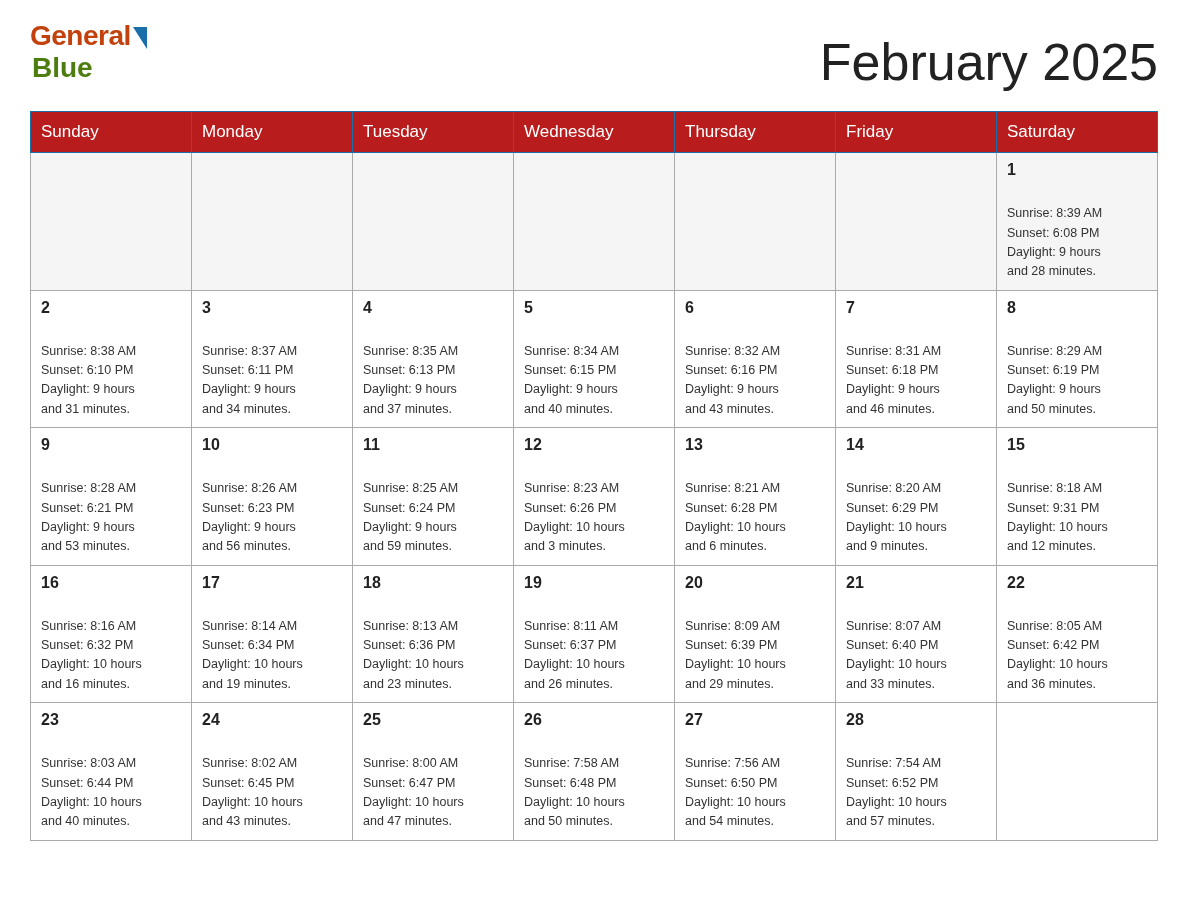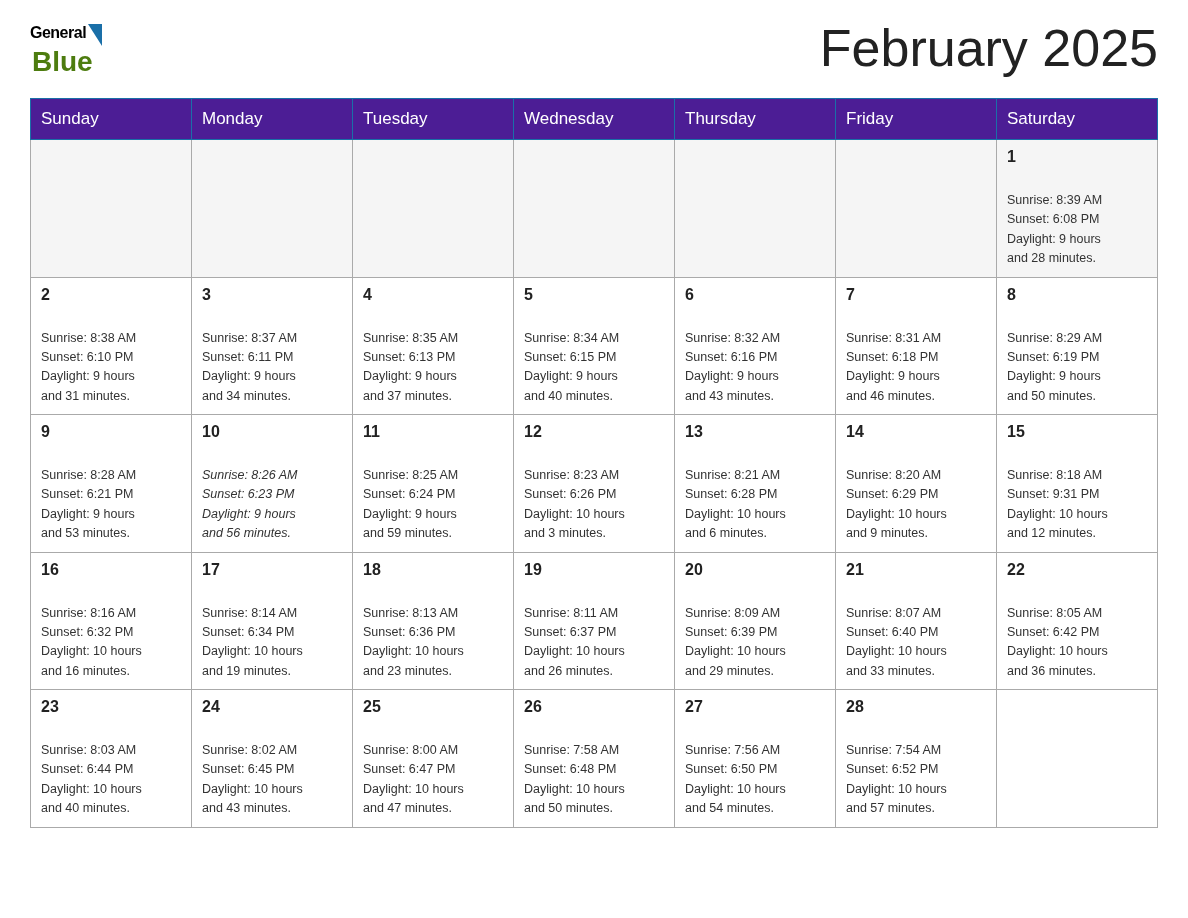--- a/index.html
+++ b/index.html
@@ -20,23 +20,23 @@
     .logo {
       display: flex;
       flex-direction: column;
       align-items: flex-start;
     }
     .logo-top {
       display: flex;
       align-items: center;
     }
     .logo-general {
-      font-size: 16px;
+      font-size: 28px;
       font-weight: bold;
-      color: #000000;
+      color: #c2410c;
       letter-spacing: -0.5px;
     }
     .logo-triangle {
       width: 0;
       height: 0;
       border-left: 14px solid transparent;
       border-right: 0px solid transparent;
       border-top: 22px solid #1a6fa8;
       margin-left: 2px;
       margin-top: 4px;
@@ -48,33 +48,34 @@
       margin-left: 2px;
     }
     .title-block {
       text-align: right;
     }
     .month-title {
       font-size: 52px;
       font-weight: normal;
       color: #222;
       line-height: 1.1;
+      margin-top: 14px;
     }
     .location-title {
       font-size: 22px;
       color: #555;
       margin-top: 4px;
     }
     .calendar {
       width: 100%;
       border-collapse: collapse;
       border: 1px solid #999;
     }
     .calendar th {
-      background-color: #4c1d95;
+      background-color: #b91c1c;
       color: #fff;
       padding: 10px 10px;
       text-align: left;
       font-size: 17px;
       font-weight: normal;
       border: 1px solid #1a6fa8;
     }
     .calendar td {
       vertical-align: top;
       border: 1px solid #aaa;
@@ -201,21 +202,21 @@
       <tr>
         <td>
           <div class="day-number">9</div>
           <div class="day-info" style="white-space: pre-line;">Sunrise: 8:28 AM
 Sunset: 6:21 PM
 Daylight: 9 hours
 and 53 minutes.</div>
         </td>
         <td>
           <div class="day-number">10</div>
-          <div class="day-info" style="white-space: pre-line; font-style: italic;">Sunrise: 8:26 AM
+          <div class="day-info" style="white-space: pre-line;">Sunrise: 8:26 AM
 Sunset: 6:23 PM
 Daylight: 9 hours
 and 56 minutes.</div>
         </td>
         <td>
           <div class="day-number">11</div>
           <div class="day-info" style="white-space: pre-line;">Sunrise: 8:25 AM
 Sunset: 6:24 PM
 Daylight: 9 hours
 and 59 minutes.</div>

